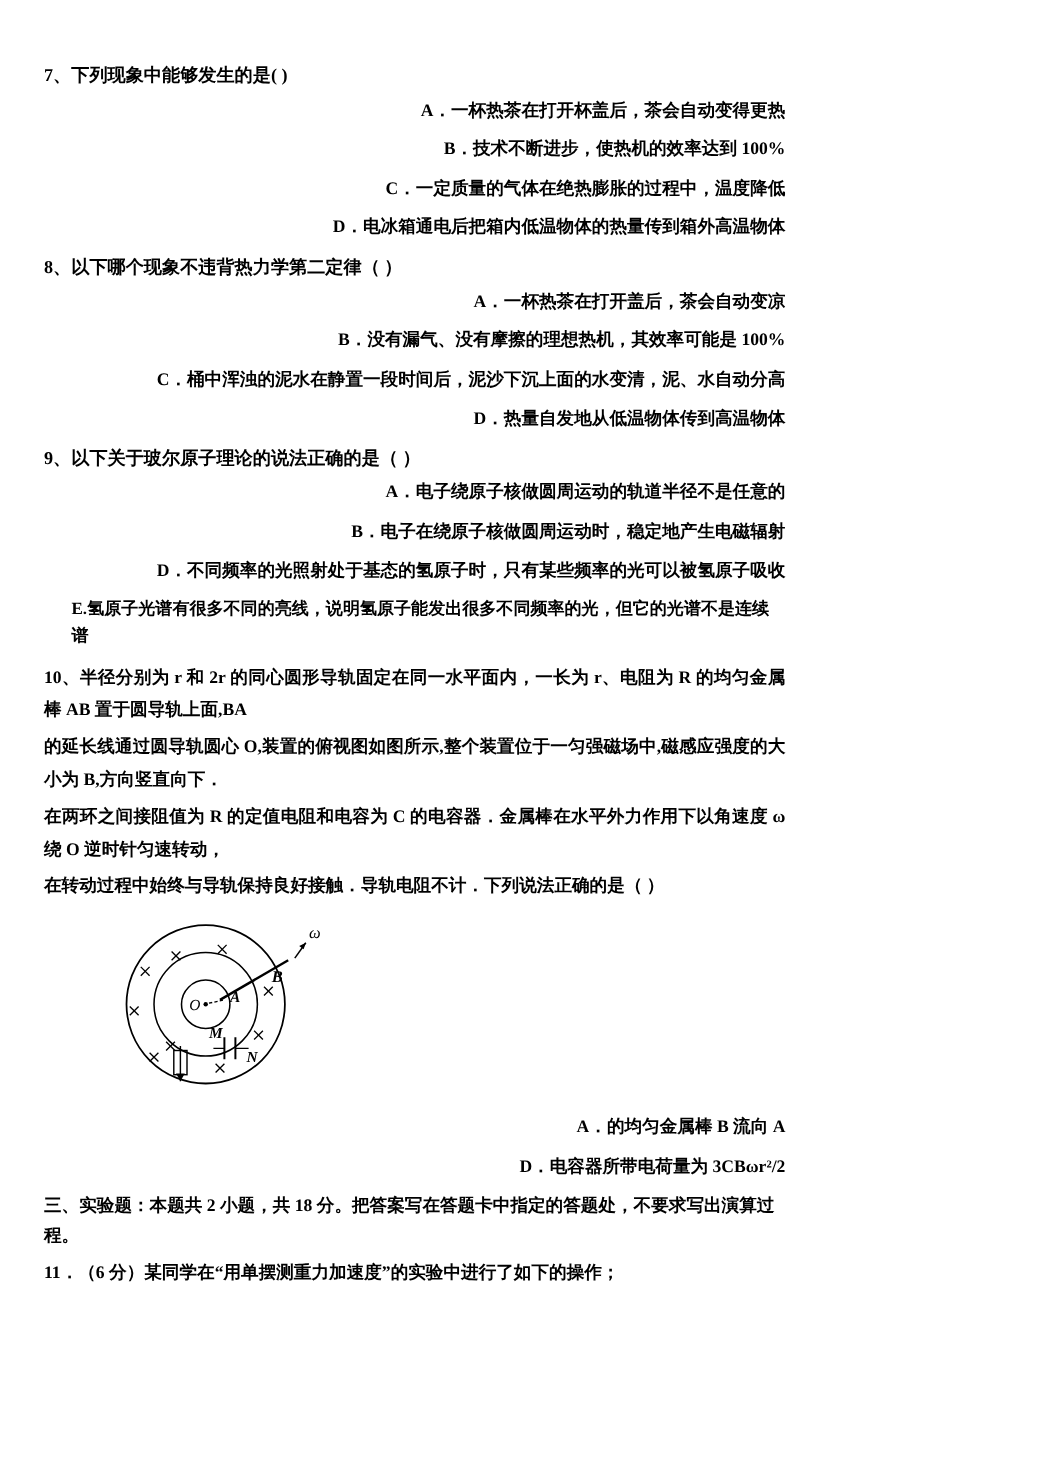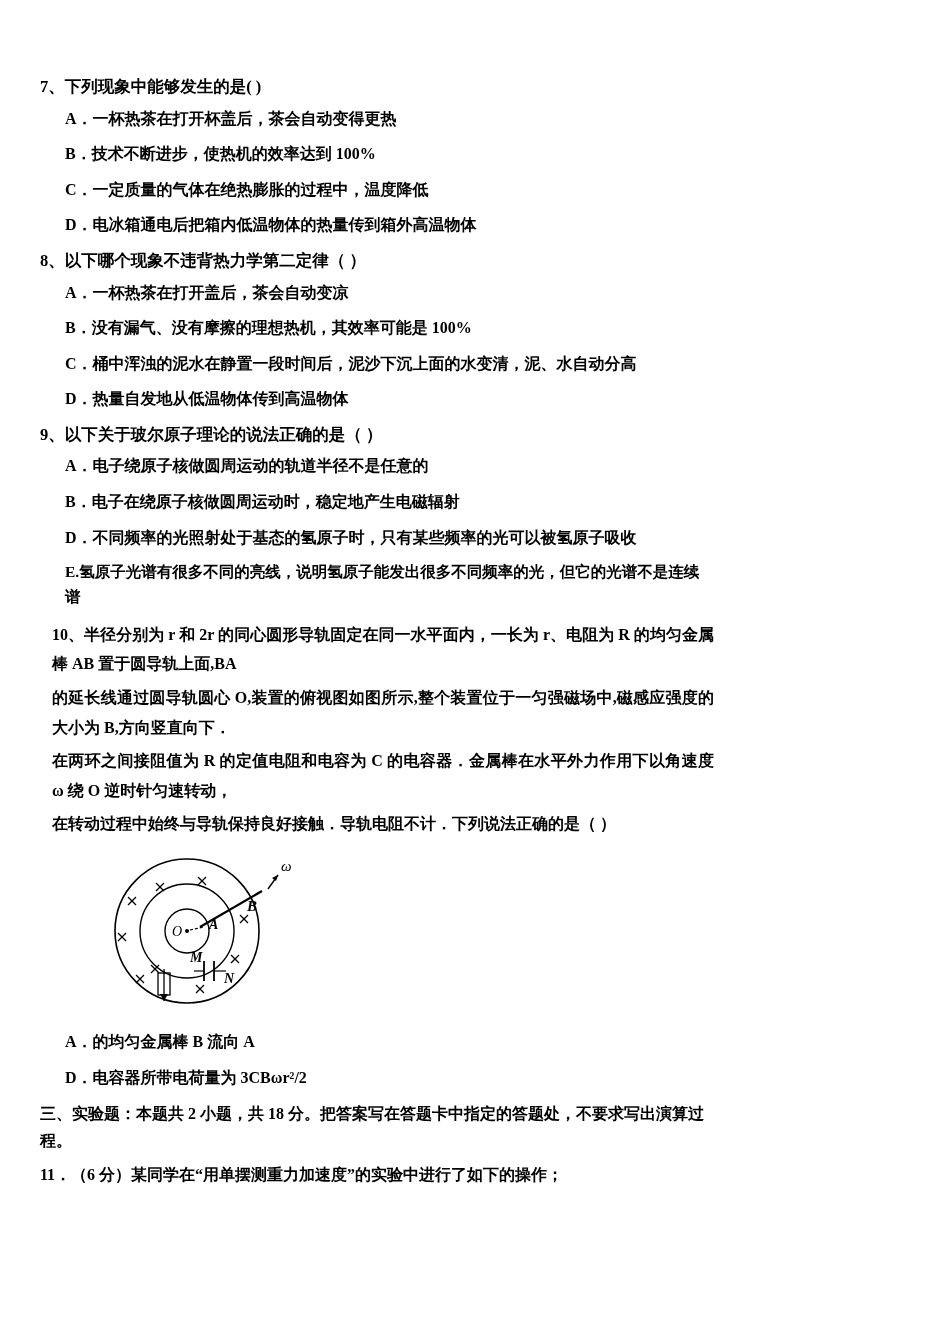--- a/index.html
+++ b/index.html
@@ -11,56 +11,57 @@
     width: 950px;
     min-height: 1344px;
     font-family: "Liberation Serif", serif;
     color: #000000;
   }
   .page {
     position: relative;
     width: 774px;
     min-height: 1344px;
     box-sizing: border-box;
-    padding: 74px 60px 40px 40px;
+    padding: 56px 60px 40px 40px;
   }
   .q-block {
     margin-bottom: 2px;
   }
   .q-stem {
     font-size: 16.5px;
     font-weight: bold;
     line-height: 1.55;
     margin: 0 0 6px 0;
     padding-left: 0px;
   }
   .opt {
     font-size: 16px;
     line-height: 1.6;
     margin: 0 0 10px 0;
     padding-left: 25px;
     font-weight: bold;
+    text-align: right;
   }
   .opt .olab {
     font-weight: bold;
     font-style: normal;
   }
   .opt-e {
     font-size: 15.5px;
     line-height: 1.6;
     margin: 0 0 10px 0;
     padding-left: 25px;
     font-weight: bold;
     font-family: Liberation Serif, serif;
   }
   .q-stem-10 {
     font-size: 16px;
     line-height: 1.85;
     font-weight: bold;
-    margin: 0 0 4px 12px;
+    margin: 0 0 4px 0;
     text-align: justify;
   }
   .figure-wrap {
     margin: 10px 0 6px 52px;
   }
   .section-line {
     font-size: 16px;
     font-weight: bold;
     line-height: 1.7;
     margin: 10px 0 4px 0;

